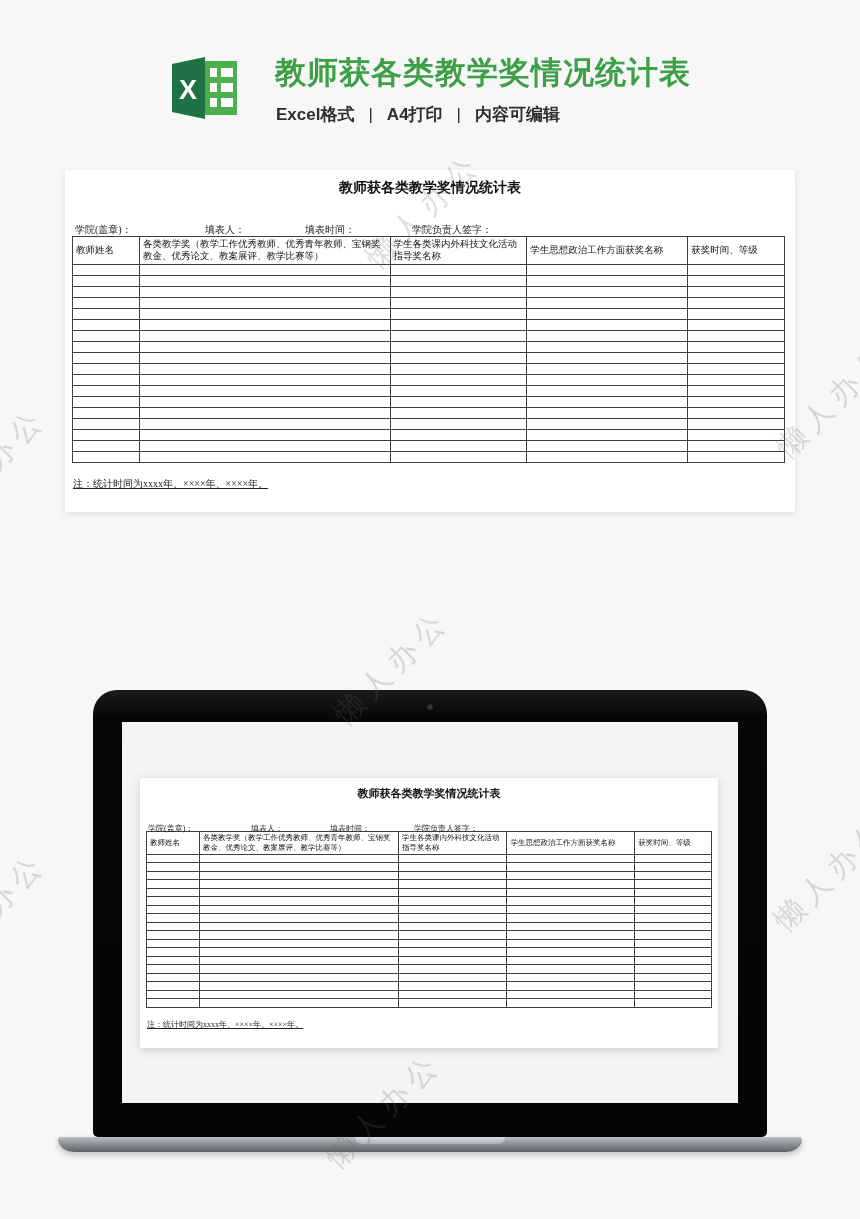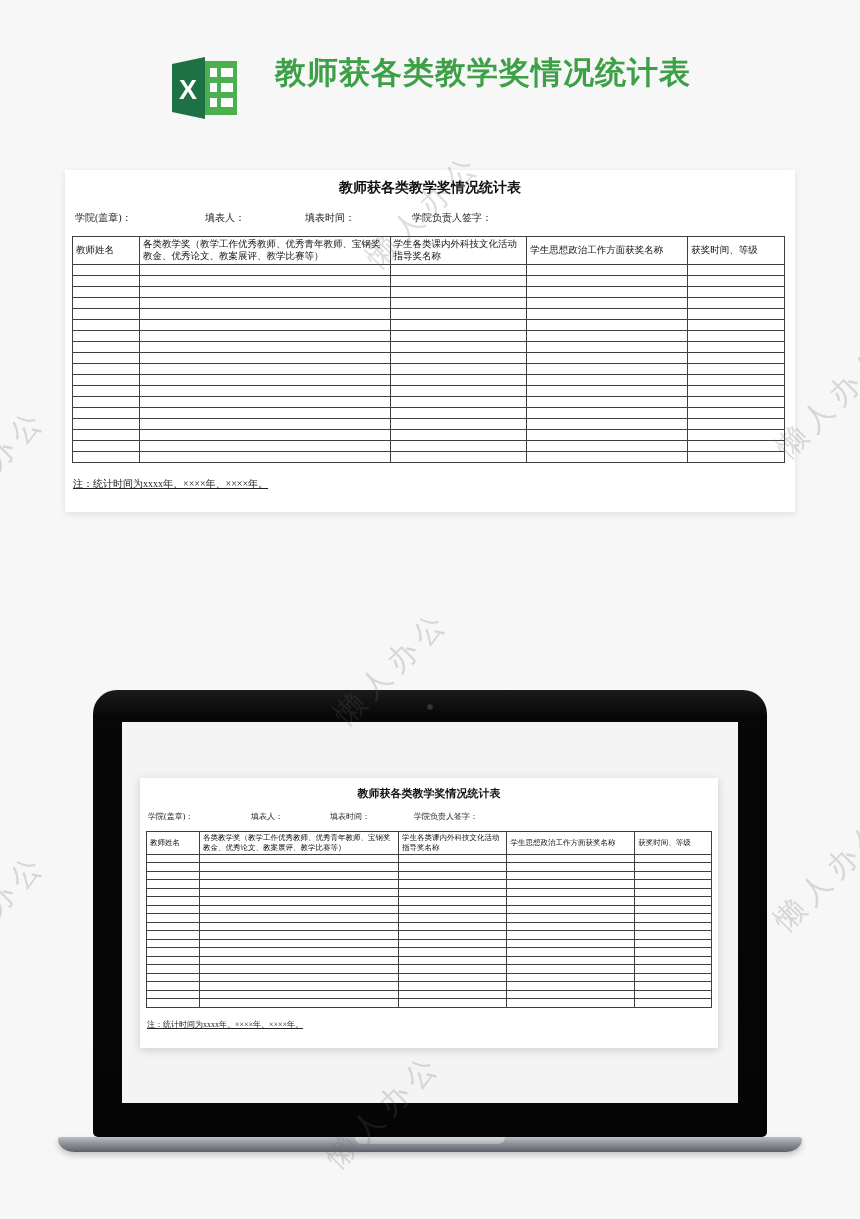--- a/index.html
+++ b/index.html
@@ -32,21 +32,21 @@
     font-family:"Liberation Sans","DejaVu Sans",sans-serif;
   }
 
   
   .doc{
     background:#ffffff;overflow:hidden;
     font-family:"Liberation Serif","DejaVu Serif",serif;color:#1c1c1c;
   }
   .doc .doc-title{text-align:center;font-weight:bold;color:#111;}
   .doc .info-row{position:relative;}
-  .doc .info-row span{position:absolute;top:0;white-space:nowrap;}
+  .doc .info-row span{position:absolute;top:12px;white-space:nowrap;}
   .doc table{border-collapse:collapse;table-layout:fixed;}
   .doc th,.doc td{border:1px solid #3f3f3f;padding:0;}
   .doc th{
     font-weight:normal;text-align:left;vertical-align:middle;
     padding:1px 3px;line-height:1.3;color:#111;
     font-family:"Liberation Serif","DejaVu Serif",serif;
   }
   .doc .doc-note{white-space:nowrap;color:#222;text-decoration:underline;}
 
   
@@ -113,20 +113,21 @@
     <rect x="41" y="12" width="7" height="9" fill="#ffffff"></rect>
     <rect x="52" y="12" width="12" height="9" fill="#ffffff"></rect>
     <rect x="41" y="27" width="7" height="9" fill="#ffffff"></rect>
     <rect x="52" y="27" width="12" height="9" fill="#ffffff"></rect>
     <rect x="41" y="42" width="7" height="9" fill="#ffffff"></rect>
     <rect x="52" y="42" width="12" height="9" fill="#ffffff"></rect>
     <polygon points="3,8 36,1 36,63 3,56" fill="#1e7145"></polygon>
     <text x="19" y="43" text-anchor="middle" font-size="27" font-weight="bold" fill="#ffffff" font-family="Liberation Sans, DejaVu Sans, sans-serif">X</text>
   </svg>
   <div class="page-title" style="color:#3da046;">教师获各类教学奖情况统计表</div>
+  <div class="page-meta"><span>Excel格式</span><span class="sep">|</span><span>A4打印</span><span class="sep">|</span><span>内容可编辑</span></div>
 </div>
 
 <div class="doc doc-large">
   <div class="doc-title">教师获各类教学奖情况统计表</div>
   <div class="info-row">
     <span class="f-college">学院(盖章)：</span>
     <span class="f-filler">填表人：</span>
     <span class="f-time">填表时间：</span>
     <span class="f-sign">学院负责人签字：</span>
   </div>

